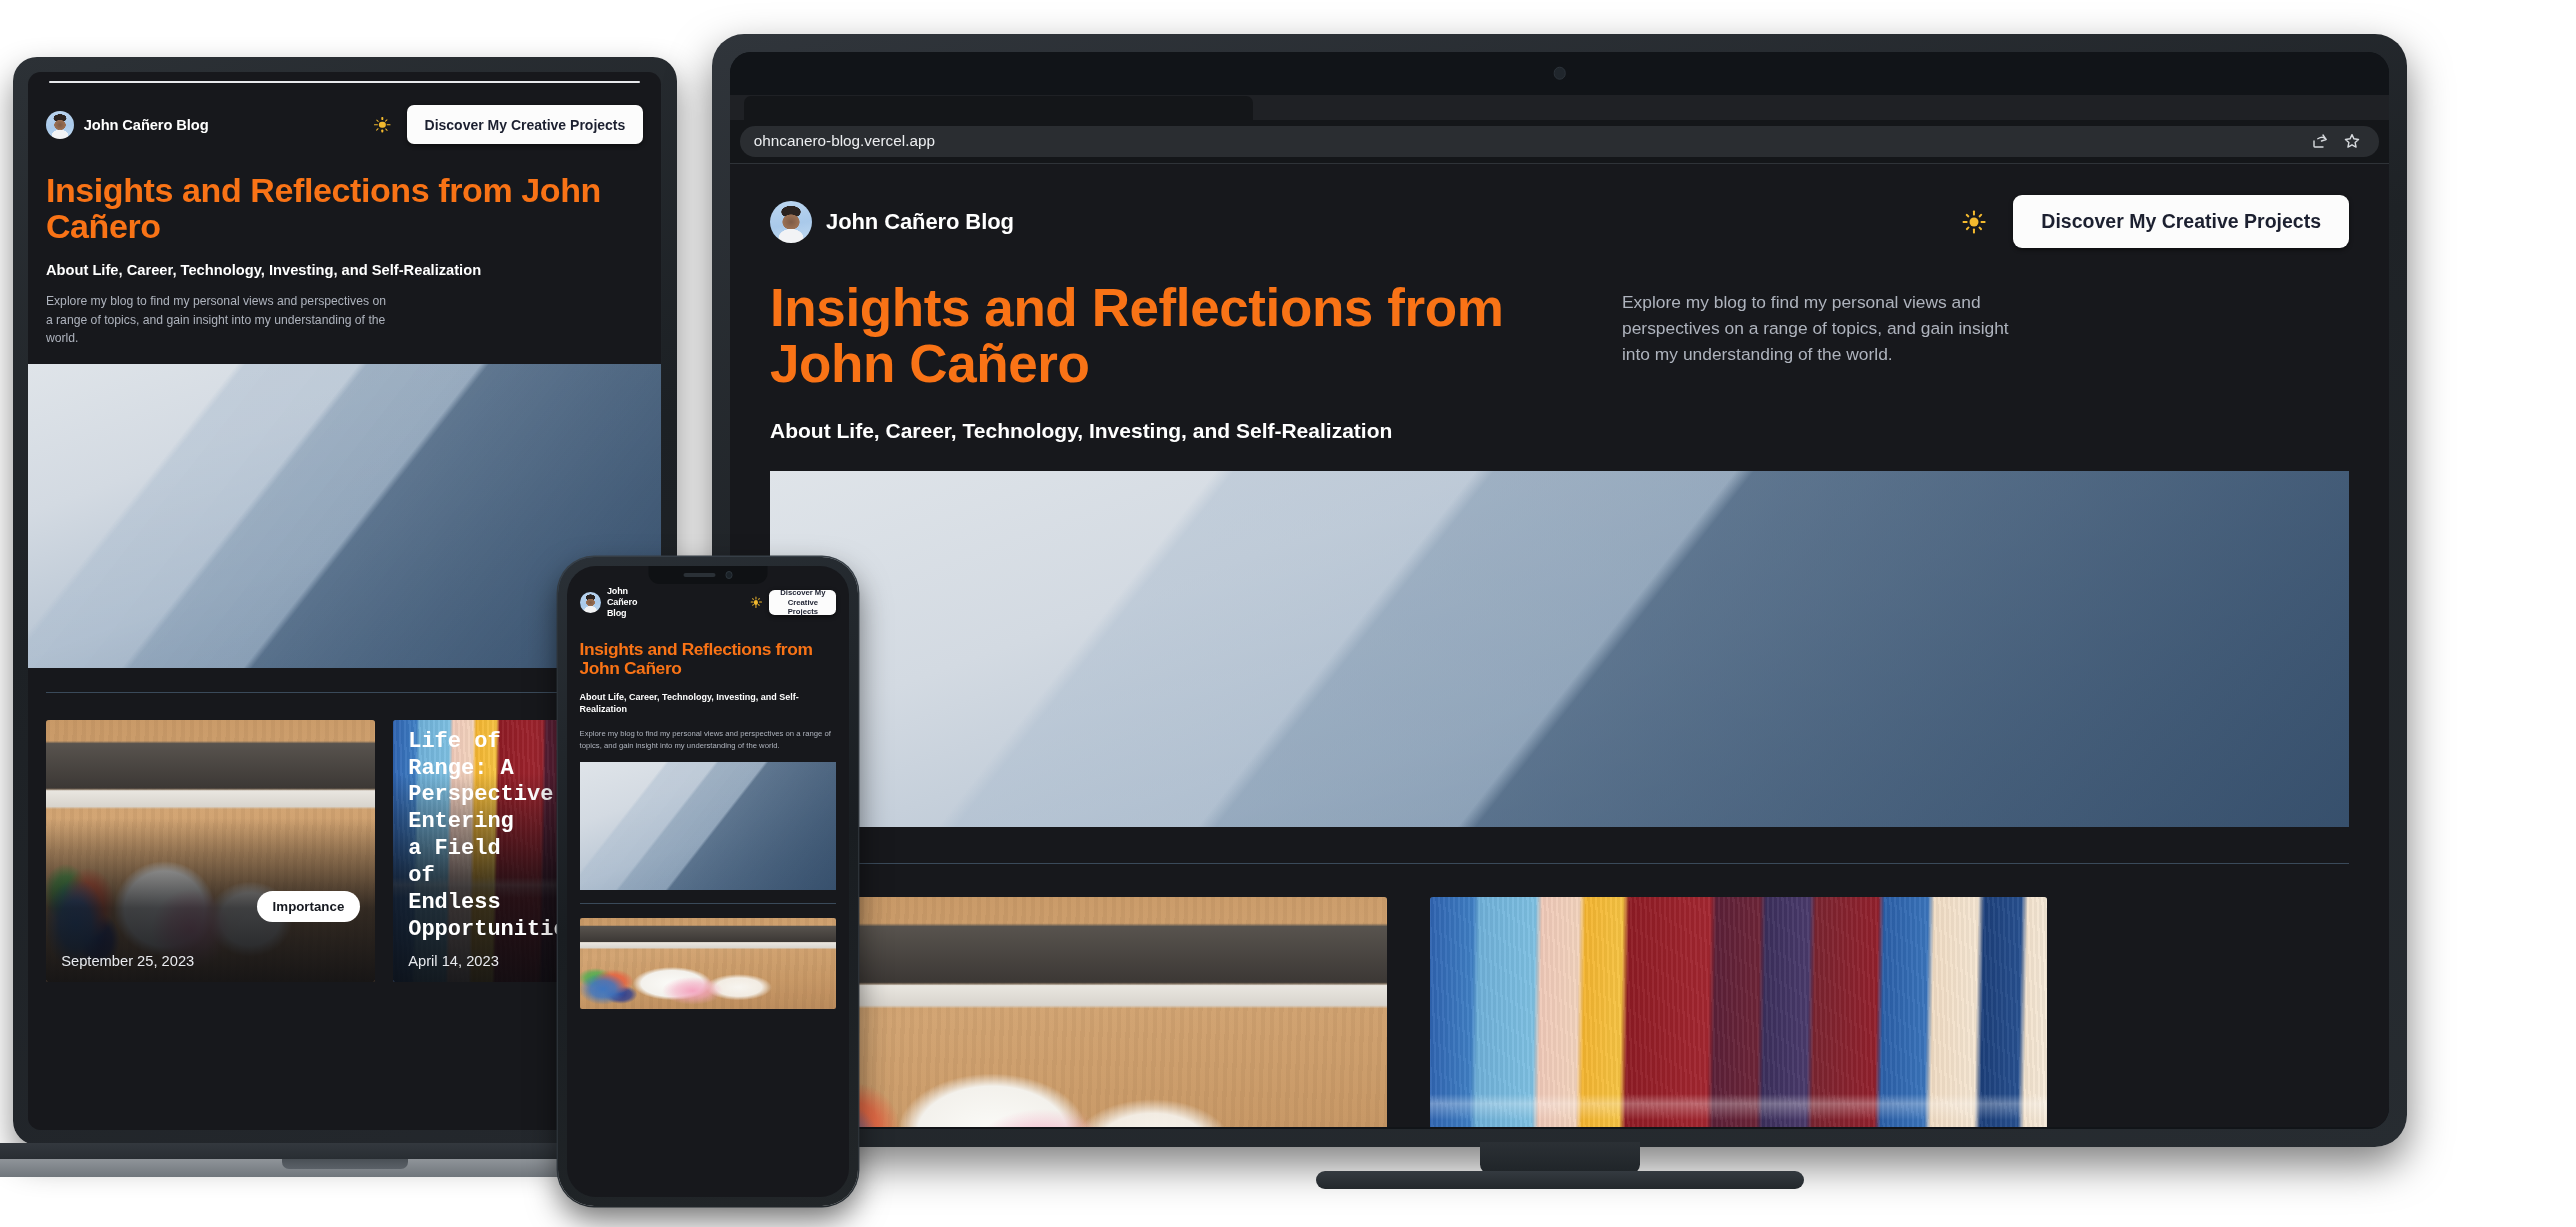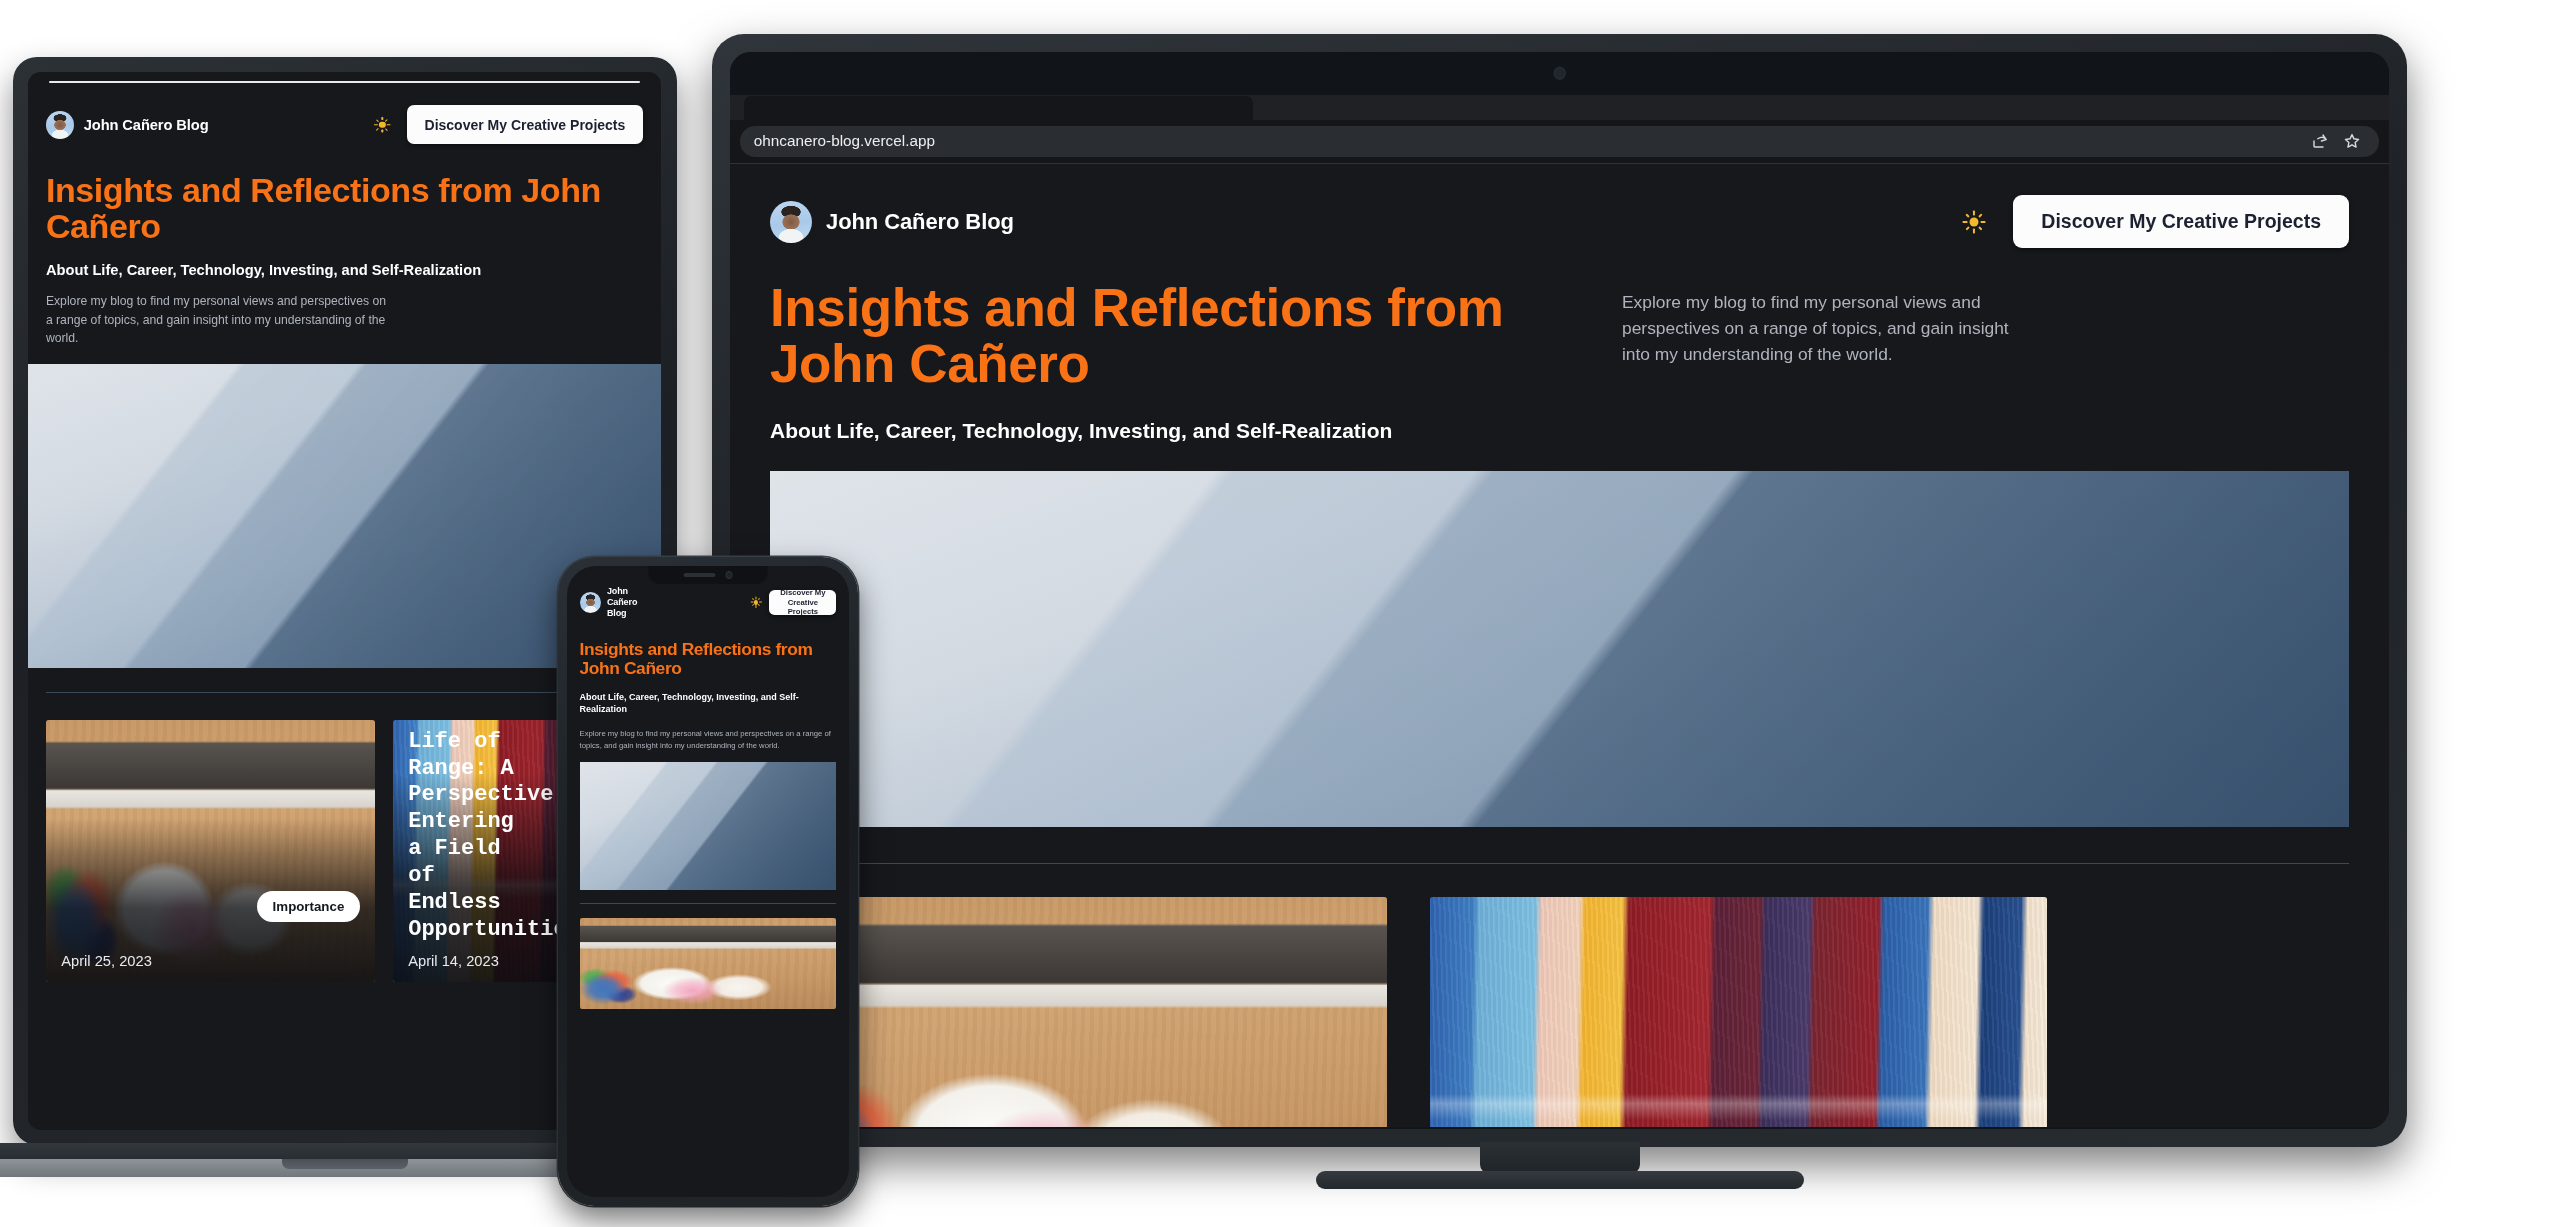--- a/index.html
+++ b/index.html
@@ -200,21 +200,21 @@
 
         <div class="hero-img" style="height:304px;margin:16.7px 0 0 0;"></div>
 
         <div class="divider" style="height:1.4px;margin:24px 18px 0 18px;width:auto;"></div>
 
         <div class="cards" style="margin:26.5px 0 0 18px;gap:18px;">
           <div class="card" style="width:329px;height:262px;border-radius:2.8px;">
             <div class="card-img photo-desk"></div>
             <div class="card-overlay" style="height:164px;padding:0 15.3px 12.6px 15.3px;">
               <div class="tag" style="right:15.3px;top:73px;height:31px;padding:0 15.3px;font-size:13.3px;">Importance</div>
-              <div class="card-date" style="font-size:14.7px;margin-top:9.8px;">April 25, 2023</div>
+              <div class="card-date" style="font-size:14.7px;margin-top:9.8px;">September 25, 2023</div>
             </div>
           </div>
 
           <div class="card" style="width:329px;height:262px;border-radius:2.8px;">
             <div class="card-img photo-art"></div>
             <div class="card-overlay" style="height:209px;padding:0 15.3px 12.6px 15.3px;">
               <div class="card-title" style="font-size:22px;max-width:129px;font-family:Liberation Mono, monospace;">Life of Range: A Perspective Entering a Field of Endless Opportunities</div>
               <div class="card-date" style="font-size:14.7px;margin-top:9.8px;">April 14, 2023</div>
             </div>
           </div>

